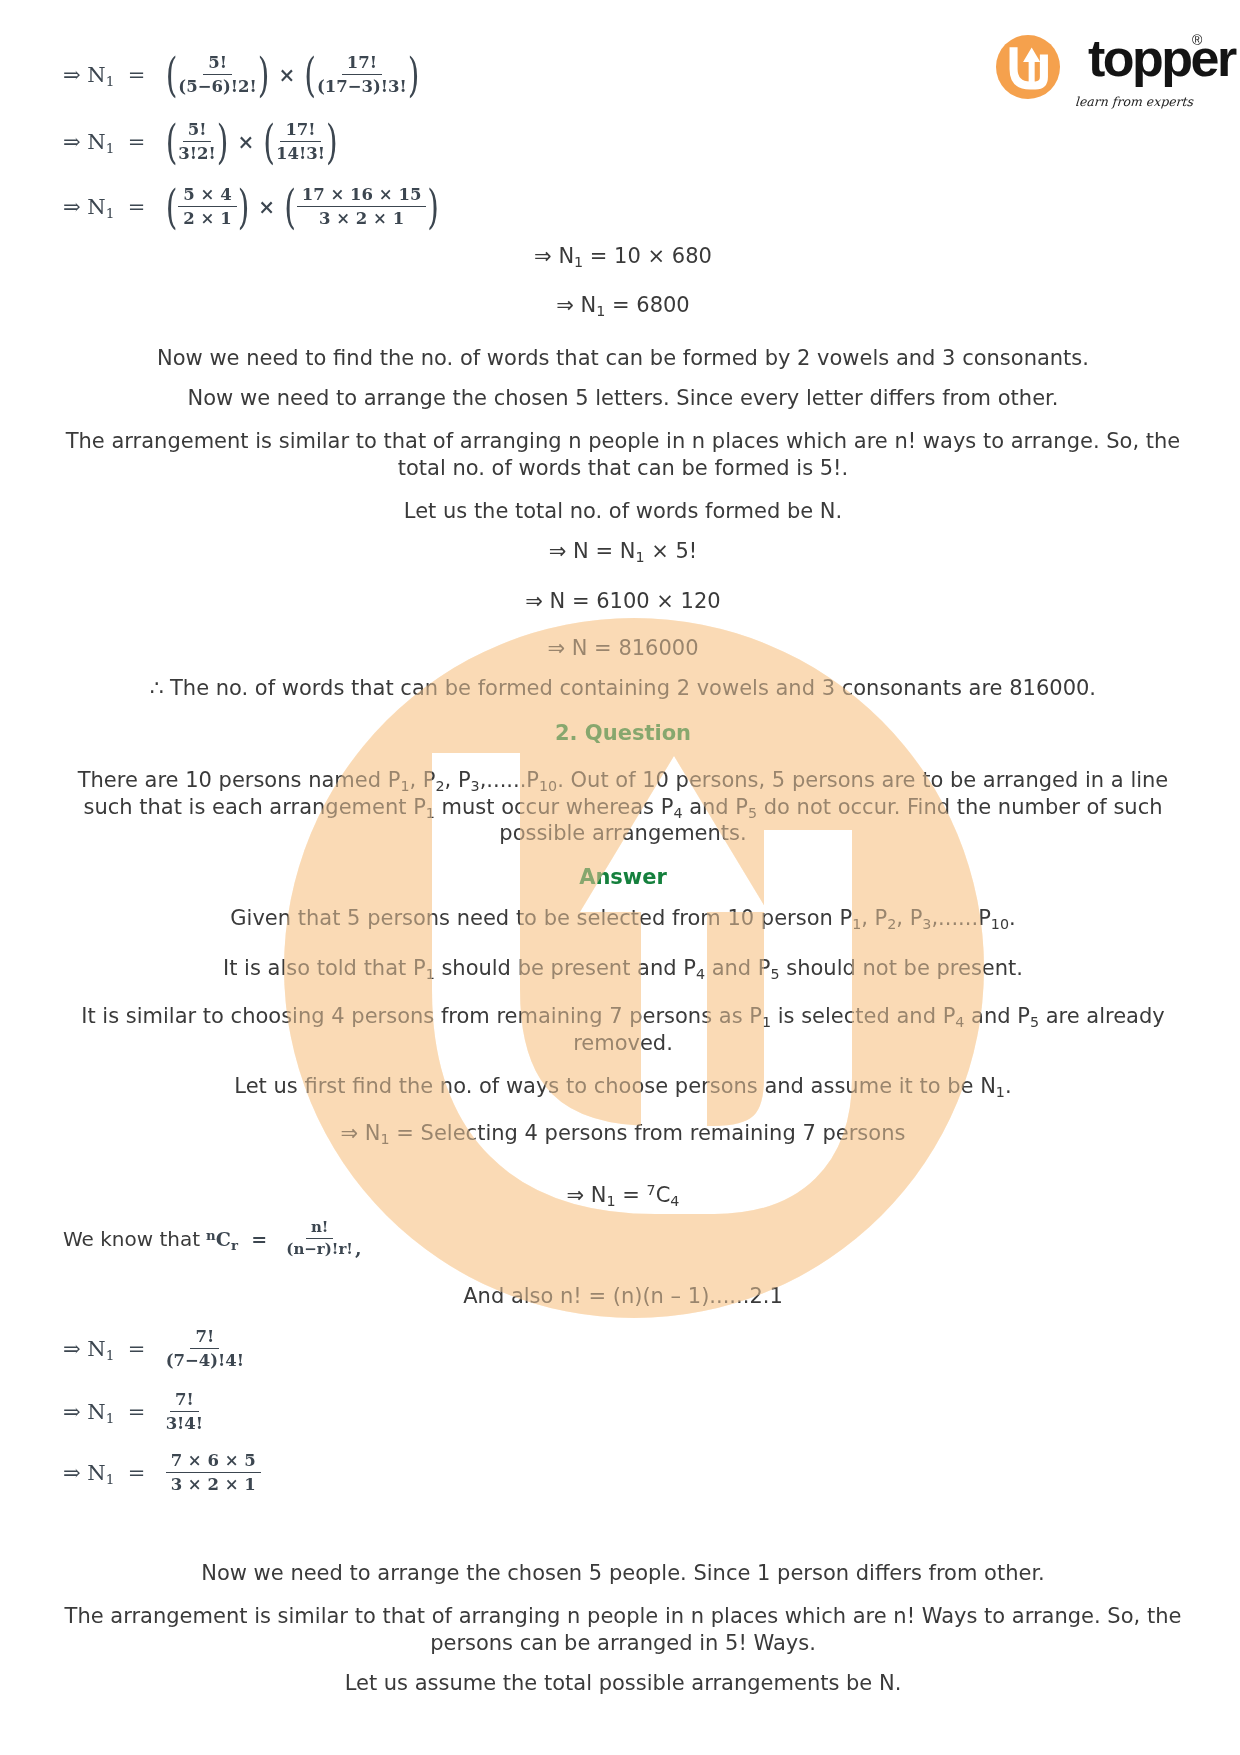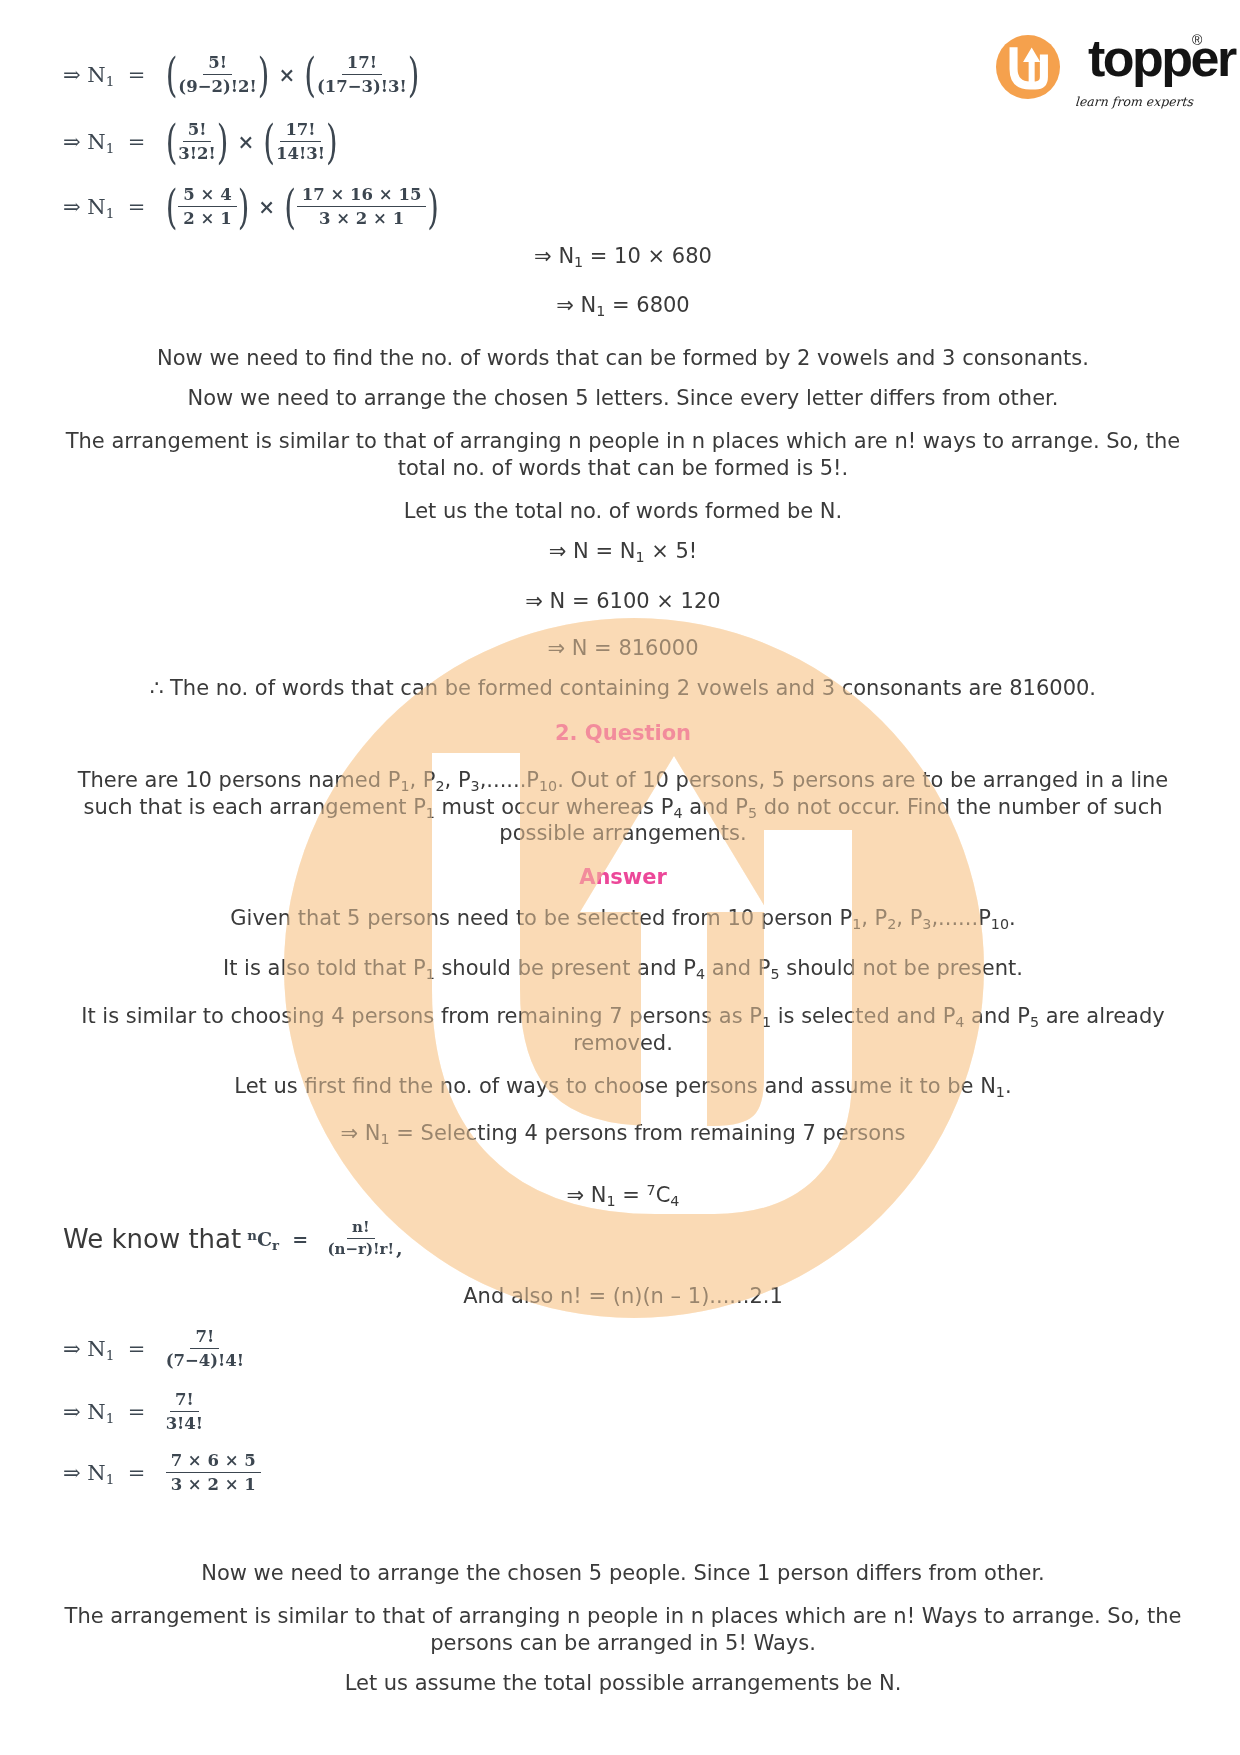--- a/index.html
+++ b/index.html
@@ -17,39 +17,39 @@
   .logo-word{position:absolute;left:68px;top:0px;font-family:"Liberation Sans",sans-serif;
              font-weight:bold;font-size:52px;line-height:56px;letter-spacing:-2.5px;color:#141414;margin-left:24px;}
   .logo-reg{position:absolute;left:196px;top:2px;font-size:14px;color:#141414;font-family:"Liberation Sans",sans-serif;}
   .logo-tag{position:absolute;left:76px;top:64px;width:122px;text-align:right;
             font-family:"DejaVu Serif",serif;font-style:italic;font-size:12.5px;color:#1d1d1d;
             transform:skewX(-6deg);white-space:nowrap;}
 
   
   .content{position:absolute;left:63px;top:0;width:1120px;height:1755px;z-index:1;}
   .block{position:absolute;left:0;width:1120px;font-size:21px;line-height:26.5px;text-align:center;}
-  .bold{font-weight:bold;color:#ec4899;}
+  .bold{font-weight:bold;color:#15803d;}
   .block sub{font-size:0.68em;line-height:0;vertical-align:-0.28em;}
   .block sup{font-size:0.68em;line-height:0;vertical-align:0.5em;}
 
   
   .fblock{position:absolute;left:0;display:flex;align-items:center;gap:7px;
           font-family:"DejaVu Serif",serif;color:#3c4650;}
   .flead{font-size:21px;font-weight:400;white-space:pre;}
   .flead sub{font-size:0.65em;line-height:0;vertical-align:-0.3em;}
   .fop{font-size:20px;font-weight:600;padding:0 2px;}
   .pgroup{display:inline-flex;align-items:center;gap:1px;}
   .paren{font-size:30px;font-weight:400;line-height:1;transform:scaleY(1.55);color:#3c4650;}
   .frac{display:inline-flex;flex-direction:column;align-items:center;font-weight:bold;
         font-size:16.5px;line-height:21px;}
   .frac .num{display:block;padding:0 5px 1px 5px;border-bottom:1.6px solid #3c4650;}
   .frac .den{display:block;padding-top:1px;}
   .frac-sm{font-size:15px;line-height:19px;}
   .know-line{display:flex;align-items:center;gap:6px;}
-  .know-prefix{font-family:"DejaVu Sans",sans-serif;color:#3a3a3a;font-size:26px;}
+  .know-prefix{font-family:"DejaVu Sans",sans-serif;color:#3a3a3a;font-size:20px;}
   .ncr{font-family:"DejaVu Serif",serif;color:#3c4650;font-weight:600;font-size:19px;white-space:pre;}
   .ncr sup{font-size:0.7em;line-height:0;vertical-align:0.45em;}
   .ncr sub{font-size:0.7em;line-height:0;vertical-align:-0.3em;}
   .fcomma{font-family:"DejaVu Serif",serif;color:#3c4650;font-weight:600;font-size:19px;margin-left:-4px;align-self:flex-end;}
 </style>
 </head>
 <body>
 
 <div class="page">
 
@@ -63,21 +63,21 @@
   </div>
 
   <div class="content">
 
     <div class="fblock" style="top:52px">
       <span class="flead">⇒ N<sub>1</sub>  =  </span>
       <span class="pgroup">
         <span class="paren">(</span>
         <span class="frac">
             <span class="num">5!</span>
-            <span class="den">(9−2)!2!</span>
+            <span class="den">(5−6)!2!</span>
           </span>
         <span class="paren">)</span>
       </span>
       <span class="fop">×</span>
       <span class="pgroup">
         <span class="paren">(</span>
         <span class="frac">
             <span class="num">17!</span>
             <span class="den">(17−3)!3!</span>
           </span>

